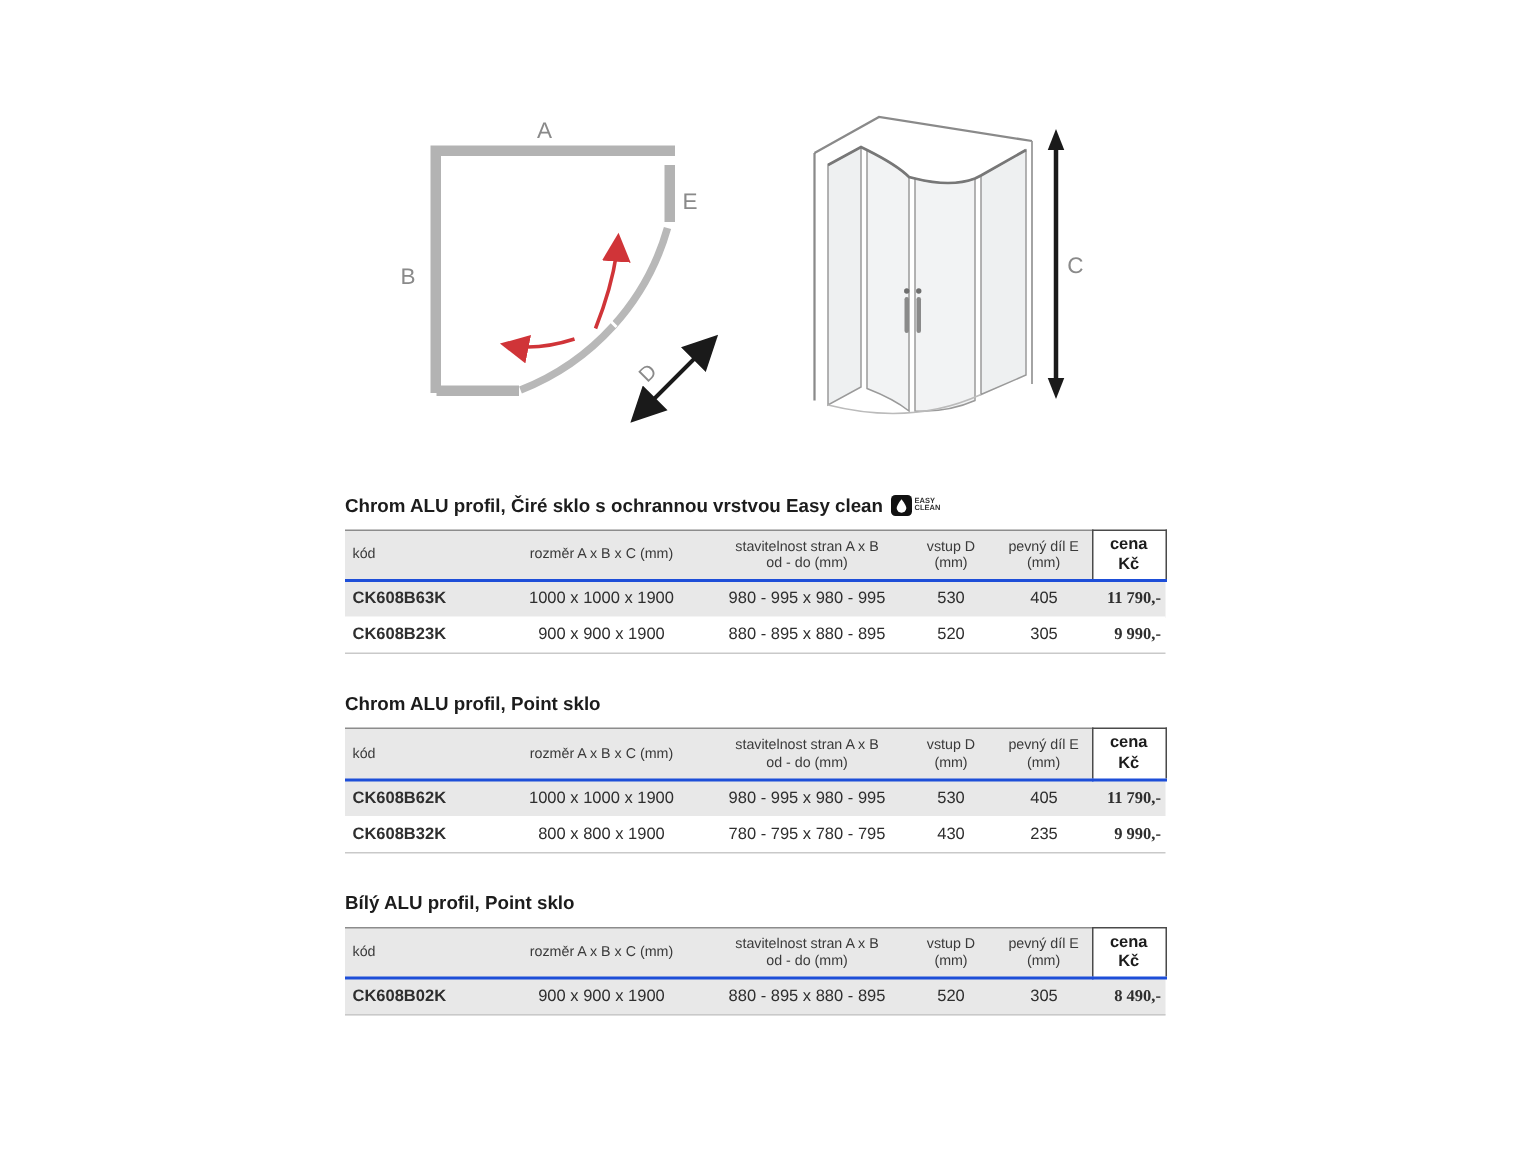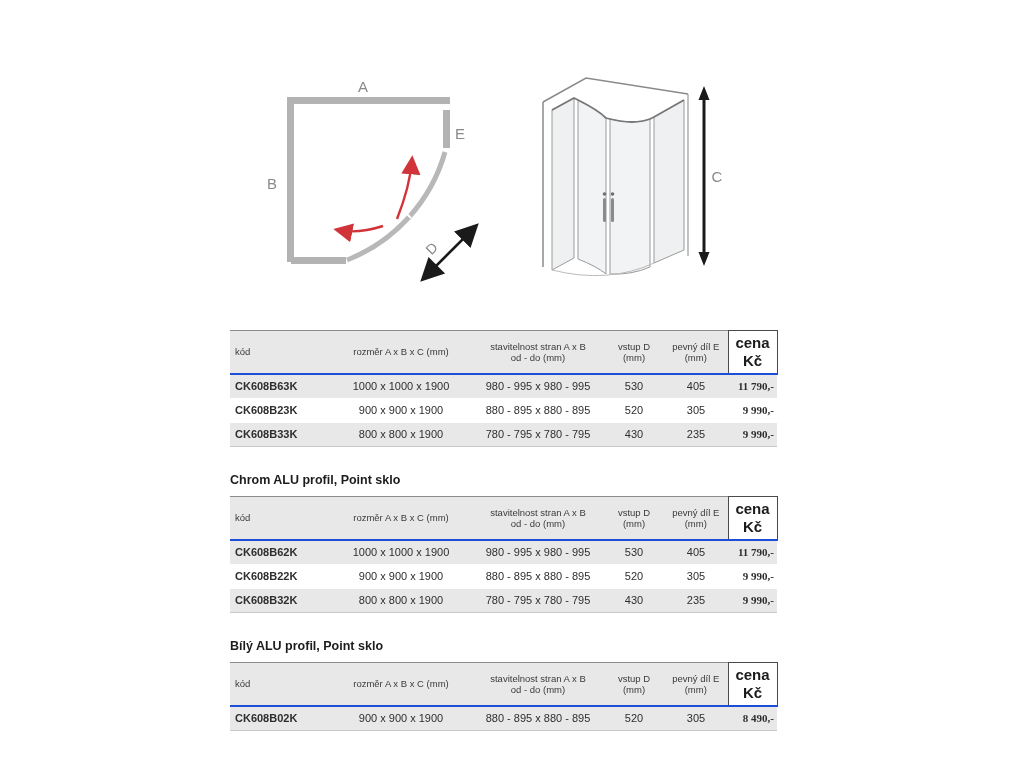--- a/index.html
+++ b/index.html
@@ -32,21 +32,21 @@
     border-top:1px solid #8c8c8c;
     border-bottom:2px solid #1d4ed8;
   }
   table.spec th {
     font-weight:normal; font-size:9.5px; color:#3a3a3a;
     padding:3px 4px; text-align:center; vertical-align:middle;
     white-space:pre-line; line-height:1.2;
   }
   table.spec th.c0 { text-align:left; padding-left:5px; }
   table.spec th.c5 {
-    font-weight:bold; font-size:15px; color:#1c1c1c;
+    font-weight:bold; font-size:11px; color:#1c1c1c;
     background:#ffffff; border:1px solid #4a4a4a; text-align:center;
   }
   table.spec tbody tr { border-bottom:1px solid #ffffff; }
   table.spec tbody tr:nth-child(odd) { background:#e8e8e8; }
   table.spec tbody tr:last-child { border-bottom:1px solid #c9c9c9; }
   table.spec td {
     font-size:11px; padding:4px 4px; text-align:center; line-height:15px;margin-left:44px;
   }
   table.spec td.c0 { text-align:left; font-weight:bold; padding-left:5px; }
   table.spec td.c5 { text-align:right; font-weight:bold; padding-right:3px;font-family:Liberation Serif, serif; }
@@ -119,20 +119,34 @@
 
     <line x1="186" y1="36" x2="186" y2="196" stroke="#1a1a1a" stroke-width="3"></line>
     <polygon points="186,26 180.5,40 191.5,40" fill="#1a1a1a"></polygon>
     <polygon points="186,206 180.5,192 191.5,192" fill="#1a1a1a"></polygon>
     <text x="199" y="122" text-anchor="middle" font-size="15" fill="#8a8a8a">C</text>
   </svg>
 </div>
 
 <div class="content">
 
+  <div class="section-title">
+    <span>Chrom ALU profil, Čiré sklo s ochrannou vrstvou Easy clean</span>
+    <span class="ec-badge">
+      <span class="ec-icon">
+        <svg width="10" height="10" viewBox="0 0 10 10">
+            <path d="M5,0.8 C5,0.8 1.8,4.8 1.8,6.6 a3.2,3.2 0 0 0 6.4,0 C8.2,4.8 5,0.8 5,0.8 Z" fill="#ffffff"></path>
+          </svg>
+      </span>
+      <span class="ec-text">
+        <span>EASY</span>
+        <span>CLEAN</span>
+      </span>
+    </span>
+  </div>
 
   <table class="spec">
     <colgroup>
       <col class="col-kod">
         <col class="col-roz">
         <col class="col-stav">
         <col class="col-vstup">
         <col class="col-pevny">
         <col class="col-cena">
     </colgroup>
@@ -159,28 +173,20 @@
           <td class="c5">11 790,-</td>
         </tr>
         <tr>
           <td class="c0">CK608B23K</td>
           <td class="c1">900 x 900 x 1900</td>
           <td class="c2">880 - 895 x 880 - 895</td>
           <td class="c3">520</td>
           <td class="c4">305</td>
           <td class="c5">9 990,-</td>
         </tr>
-        <tr>
-          <td class="c0">CK608B33K</td>
-          <td class="c1">800 x 800 x 1900</td>
-          <td class="c2">780 - 795 x 780 - 795</td>
-          <td class="c3">430</td>
-          <td class="c4">235</td>
-          <td class="c5">9 990,-</td>
-        </tr>
       </tbody>
   </table>
 
   <div class="section-title mt">
     <span>Chrom ALU profil, Point sklo</span>
   </div>
 
   <table class="spec">
     <colgroup>
       <col class="col-kod">
@@ -206,28 +212,20 @@
     <tbody>
         <tr>
           <td class="c0">CK608B62K</td>
           <td class="c1">1000 x 1000 x 1900</td>
           <td class="c2">980 - 995 x 980 - 995</td>
           <td class="c3">530</td>
           <td class="c4">405</td>
           <td class="c5">11 790,-</td>
         </tr>
         <tr>
-          <td class="c0">CK608B22K</td>
-          <td class="c1">900 x 900 x 1900</td>
-          <td class="c2">880 - 895 x 880 - 895</td>
-          <td class="c3">520</td>
-          <td class="c4">305</td>
-          <td class="c5">9 990,-</td>
-        </tr>
-        <tr>
           <td class="c0">CK608B32K</td>
           <td class="c1">800 x 800 x 1900</td>
           <td class="c2">780 - 795 x 780 - 795</td>
           <td class="c3">430</td>
           <td class="c4">235</td>
           <td class="c5">9 990,-</td>
         </tr>
       </tbody>
   </table>
 

